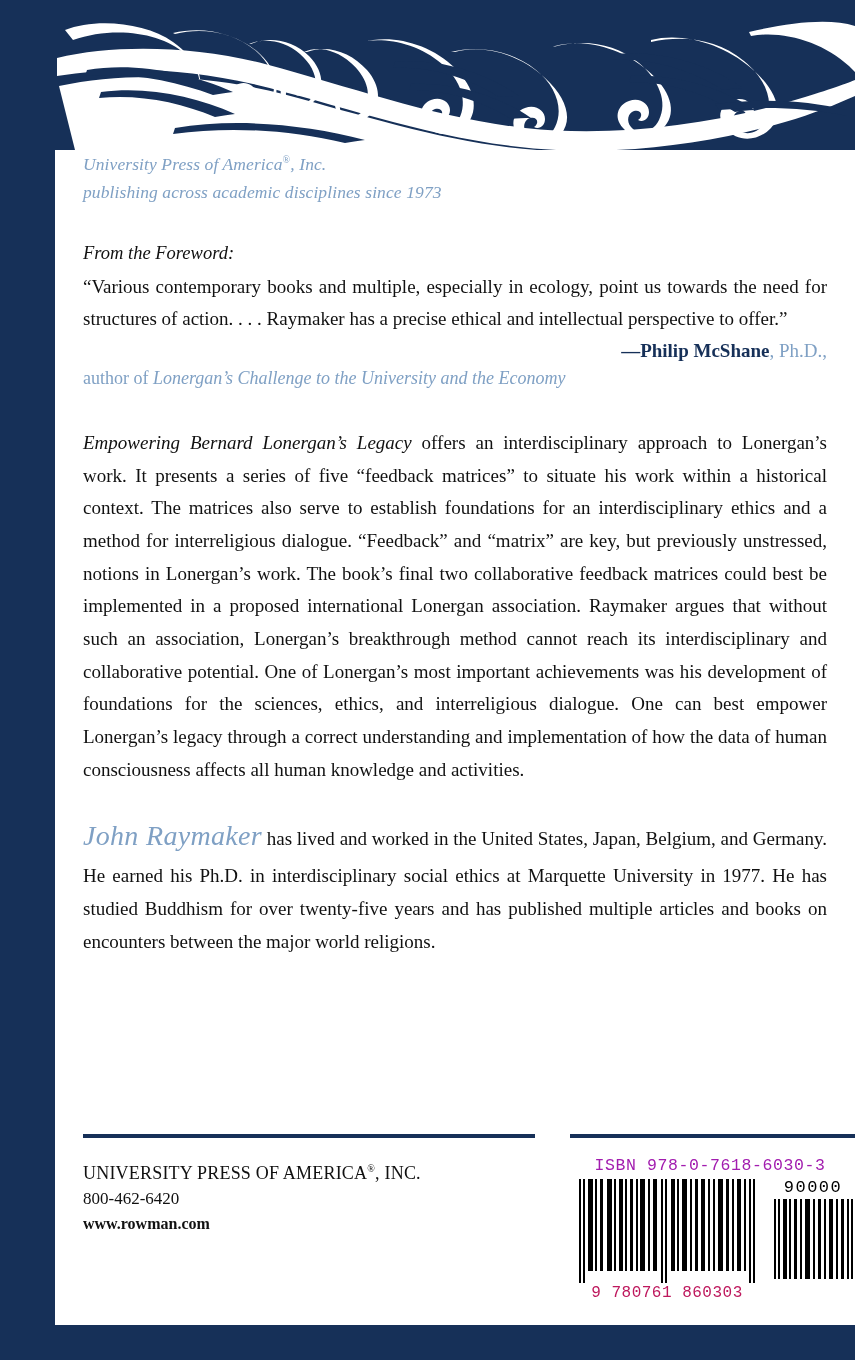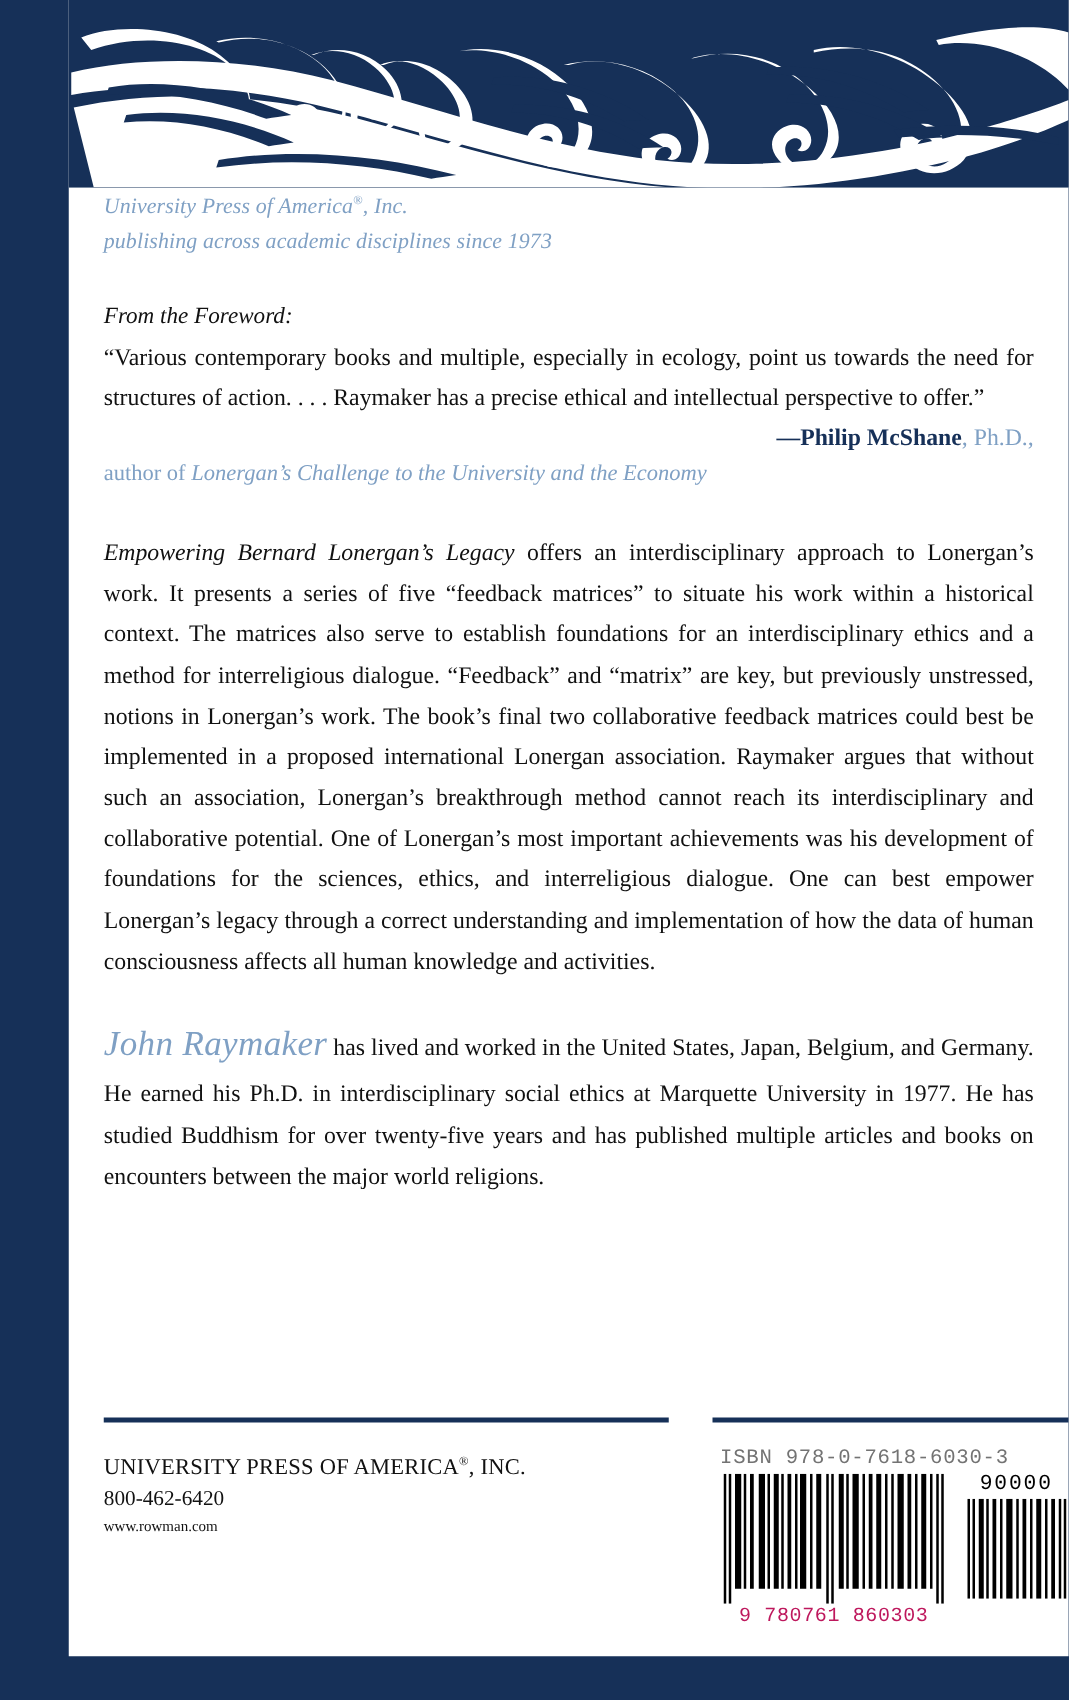--- a/index.html
+++ b/index.html
@@ -162,38 +162,38 @@
     font-size: 18px;
     letter-spacing: .2px;
     line-height: 1.45;
   }
   #pubinfo .line1 .sup { font-size: 10px; vertical-align: super; }
   #pubinfo .line2 {
     font-size: 17px;
     line-height: 1.5;
   }
   #pubinfo .line3 {
-    font-size: 12px;
-    font-weight: normal;
+    font-size: 16px;
+    font-weight: bold;
     line-height: 1.5;
   }
 
   
   #barcode-block {
     position: absolute;
     left: 487px;
     top: 22px;
     width: 290px;
   }
   .isbn-text {
     font-family: "Liberation Mono", "DejaVu Sans Mono", monospace;
     font-size: 16.5px;
     letter-spacing: .6px;
-    color: #737373;
-    text-align: left;
+    color: #a21caf;
+    text-align: center;
     width: 268px;
     margin-left: 6px;
   }
   .barcode-row {
     position: relative;
     margin-top: 4px;
     height: 104px;
     width: 290px;
   }
   .ean-main {

